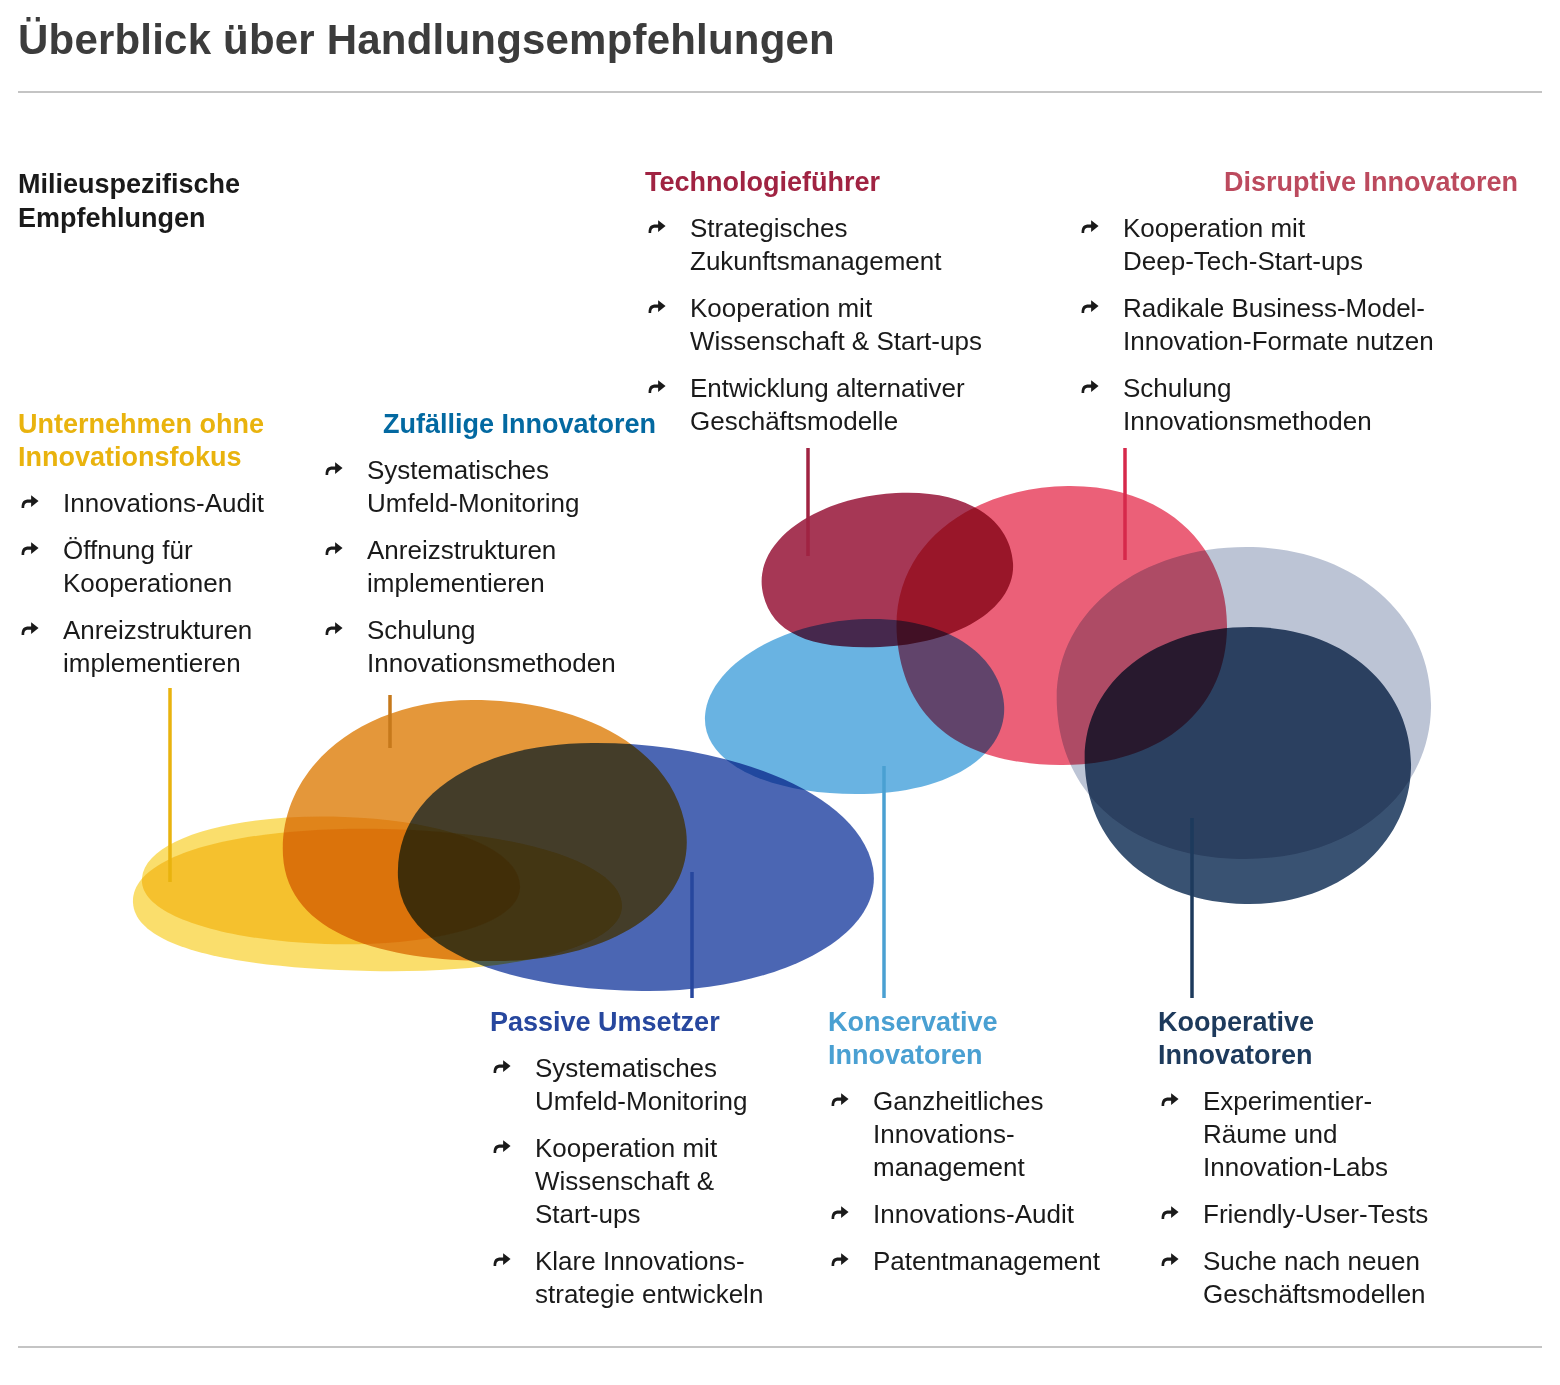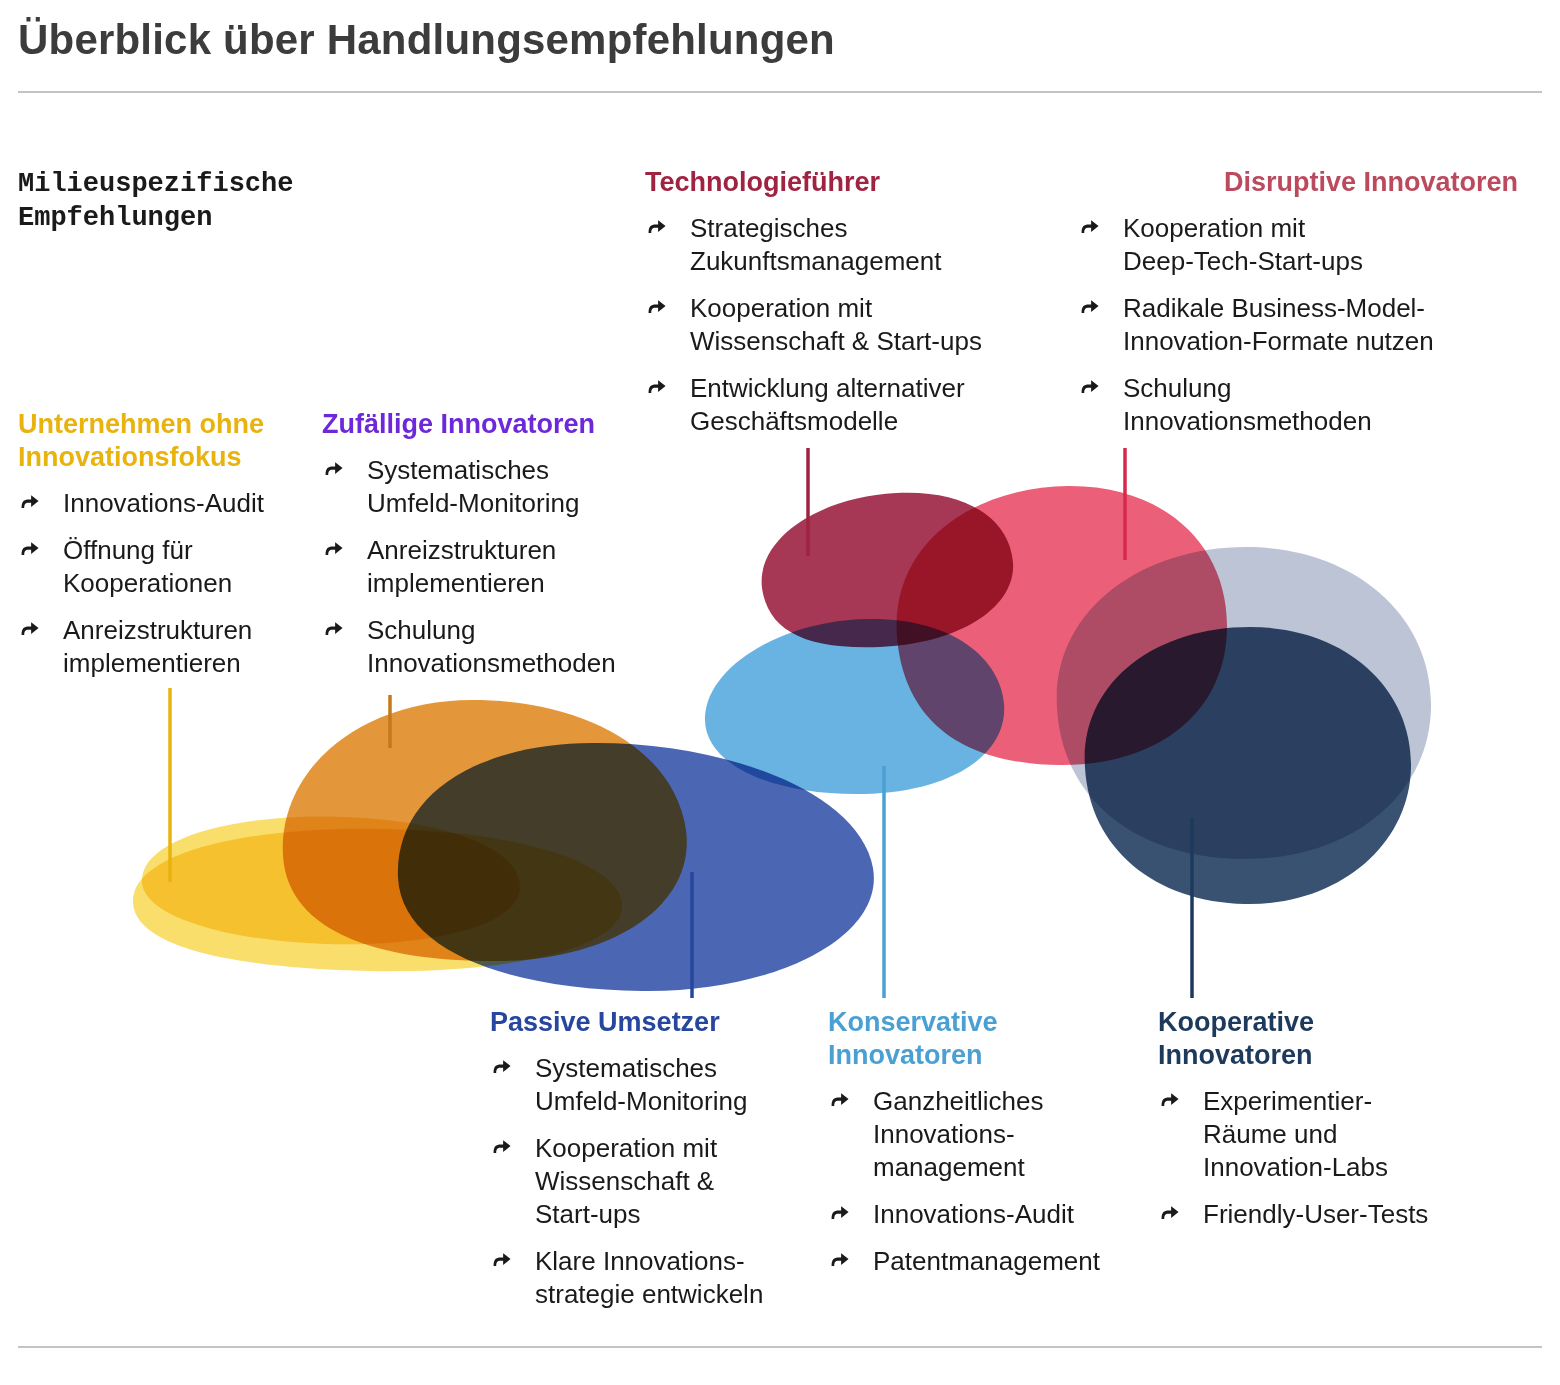--- a/index.html
+++ b/index.html
@@ -9,21 +9,21 @@
   }
   .page-title {
     position:absolute; left:18px; top:16px; margin:0;
     font-size:42px; font-weight:700; letter-spacing:.2px;
   }
   .rule { position:absolute; left:18px; right:18px; height:2px; }
   .rule.top { top:91px; }
   .rule.bottom { top:1346px; }
   .subtitle {
     position:absolute; left:18px; top:168px;
-    font-size:27px; font-weight:700; line-height:1.25; white-space:pre-line;font-family:Liberation Mono, monospace;
+    font-size:27px; font-weight:700; line-height:1.25; white-space:pre-line;
   }
   .group { position:absolute; }
   .group h2 {
     margin:0 0 13px 0; font-size:27px; font-weight:700;
     line-height:1.22; white-space:pre-line;
   }
   .group ul { list-style:none; margin:0; padding:0; }
   .group li {
     display:flex; align-items:flex-start; gap:23px;
     margin-bottom:14px; font-size:26px; line-height:1.27;
@@ -103,21 +103,21 @@
               <path fill="#1a1a1a" d="M3 15 C3 9 5 7 10 7 L12 7 L12 3 L19 8.5 L12 14 L12 10 L9.5 10 C6.5 10 5.5 11.5 5.5 15 Z"></path>
             </svg>
           </span>
         <span class="txt" style="color: rgb(26, 26, 26);">Anreizstrukturen
 implementieren</span>
       </li>
     </ul>
   </section>
 
   <section class="group g-random">
-    <h2 style="color: #6d28d9;">Zufällige Innovatoren</h2>
+    <h2 style="color: #0369a1; text-align: right;">Zufällige Innovatoren</h2>
     <ul>
       <li>
         <span class="arr">
             <svg viewBox="0 0 20 16">
               <path fill="#1a1a1a" d="M3 15 C3 9 5 7 10 7 L12 7 L12 3 L19 8.5 L12 14 L12 10 L9.5 10 C6.5 10 5.5 11.5 5.5 15 Z"></path>
             </svg>
           </span>
         <span class="txt" style="color: rgb(26, 26, 26);">Systematisches
 Umfeld-Monitoring</span>
       </li>
@@ -290,16 +290,25 @@
 Innovation-Labs</span>
       </li>
       <li>
         <span class="arr">
             <svg viewBox="0 0 20 16">
               <path fill="#1a1a1a" d="M3 15 C3 9 5 7 10 7 L12 7 L12 3 L19 8.5 L12 14 L12 10 L9.5 10 C6.5 10 5.5 11.5 5.5 15 Z"></path>
             </svg>
           </span>
         <span class="txt" style="color: rgb(26, 26, 26);">Friendly-User-Tests</span>
       </li>
+      <li>
+        <span class="arr">
+            <svg viewBox="0 0 20 16">
+              <path fill="#1a1a1a" d="M3 15 C3 9 5 7 10 7 L12 7 L12 3 L19 8.5 L12 14 L12 10 L9.5 10 C6.5 10 5.5 11.5 5.5 15 Z"></path>
+            </svg>
+          </span>
+        <span class="txt" style="color: rgb(26, 26, 26);">Suche nach neuen
+Geschäftsmodellen</span>
+      </li>
     </ul>
   </section>
 
 </div>
 
 </body></html>

